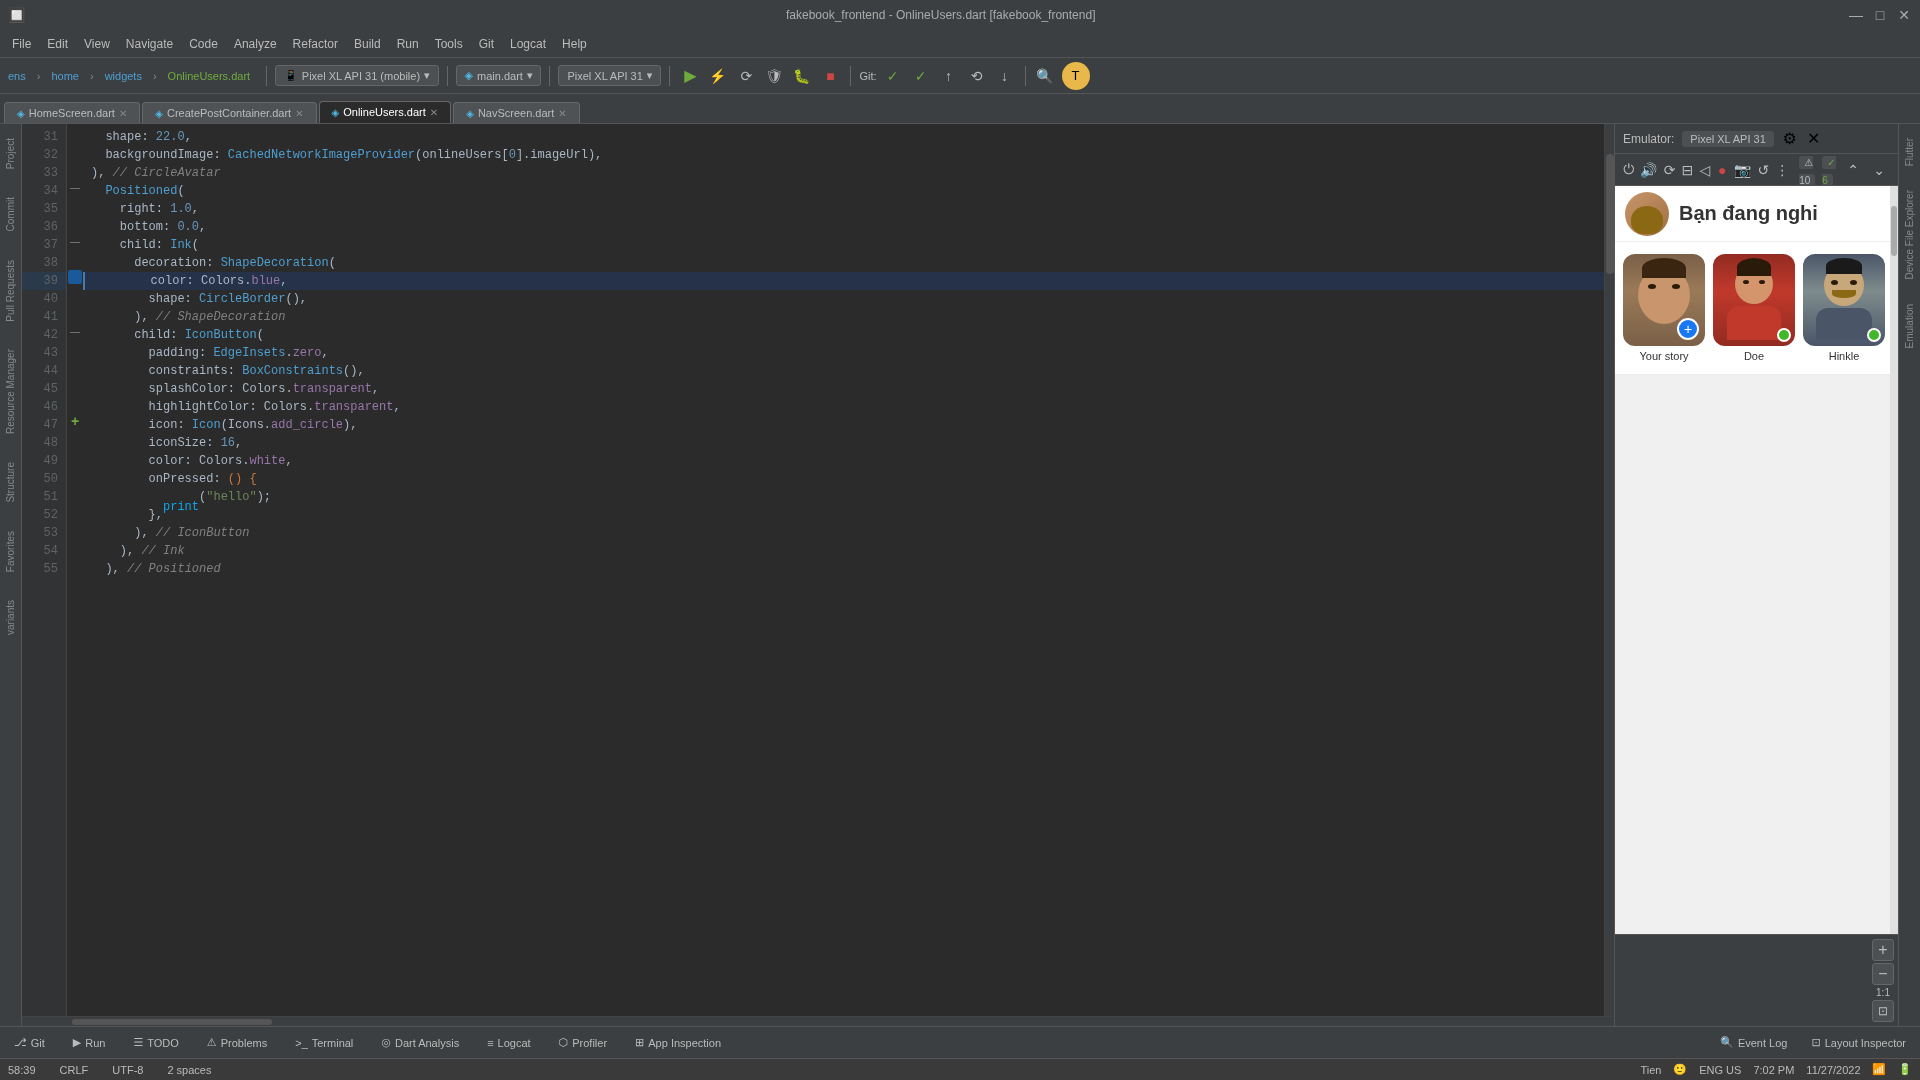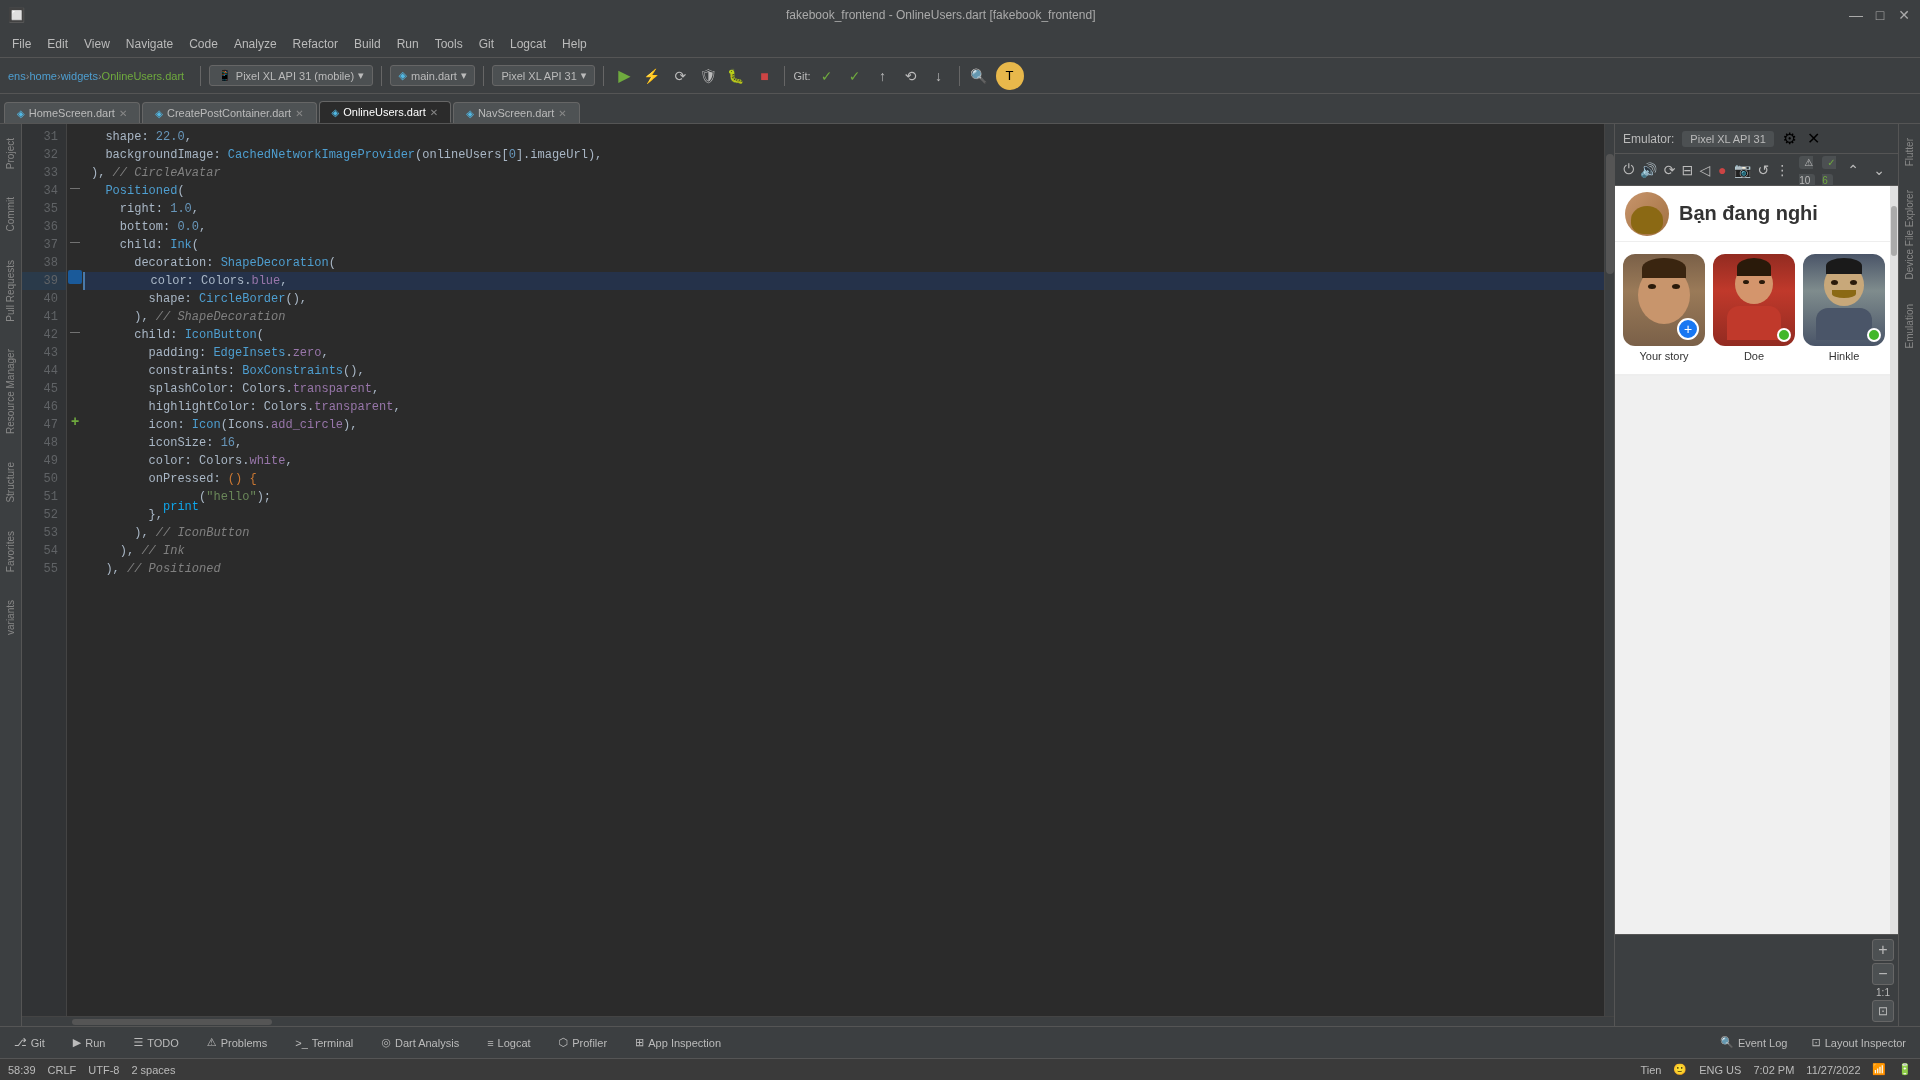--- a/index.html
+++ b/index.html
@@ -218,21 +218,21 @@
       padding: 2px 6px; border-radius: 3px;
     }
 
     
     .status-bar {
       height: 22px;
       background: #3a3a3a;
       display: flex;
       align-items: center;
       padding: 0 8px;
-      gap: 12px;
+      gap: 24px;
       border-top: 1px solid #555;
     }
     .status-item { color: #bbb; font-size: 11px; }
     .status-right { margin-left: auto; display: flex; gap: 12px; align-items: center; }
     .zoom-btn {
       width: 22px; height: 22px;
       display: flex; align-items: center; justify-content: center;
       color: #bbb; font-size: 16px; cursor: pointer;
       background: #4c5052; border: 1px solid #666; border-radius: 3px;
     }
@@ -288,21 +288,21 @@
   <div class="menu-item">Build</div>
   <div class="menu-item">Run</div>
   <div class="menu-item">Tools</div>
   <div class="menu-item">Git</div>
   <div class="menu-item">Logcat</div>
   <div class="menu-item">Help</div>
 </div>
 
 <div class="toolbar">
 
-  <div style="display:flex;align-items:center;gap:0;margin-right:8px;">
+  <div style="display:flex;align-items:center;gap:11px;margin-right:8px;">
     <span style="color:#4e9fd1;font-size:11px;cursor:pointer;">ens</span>
     <span style="color:#888;font-size:11px;">›</span>
     <span style="color:#4e9fd1;font-size:11px;cursor:pointer;">home</span>
     <span style="color:#888;font-size:11px;">›</span>
     <span style="color:#4e9fd1;font-size:11px;cursor:pointer;">widgets</span>
     <span style="color:#888;font-size:11px;">›</span>
     <span style="color:#6faa3e;font-size:11px;cursor:pointer;">OnlineUsers.dart</span>
   </div>
   <div class="toolbar-separator"></div>
 

